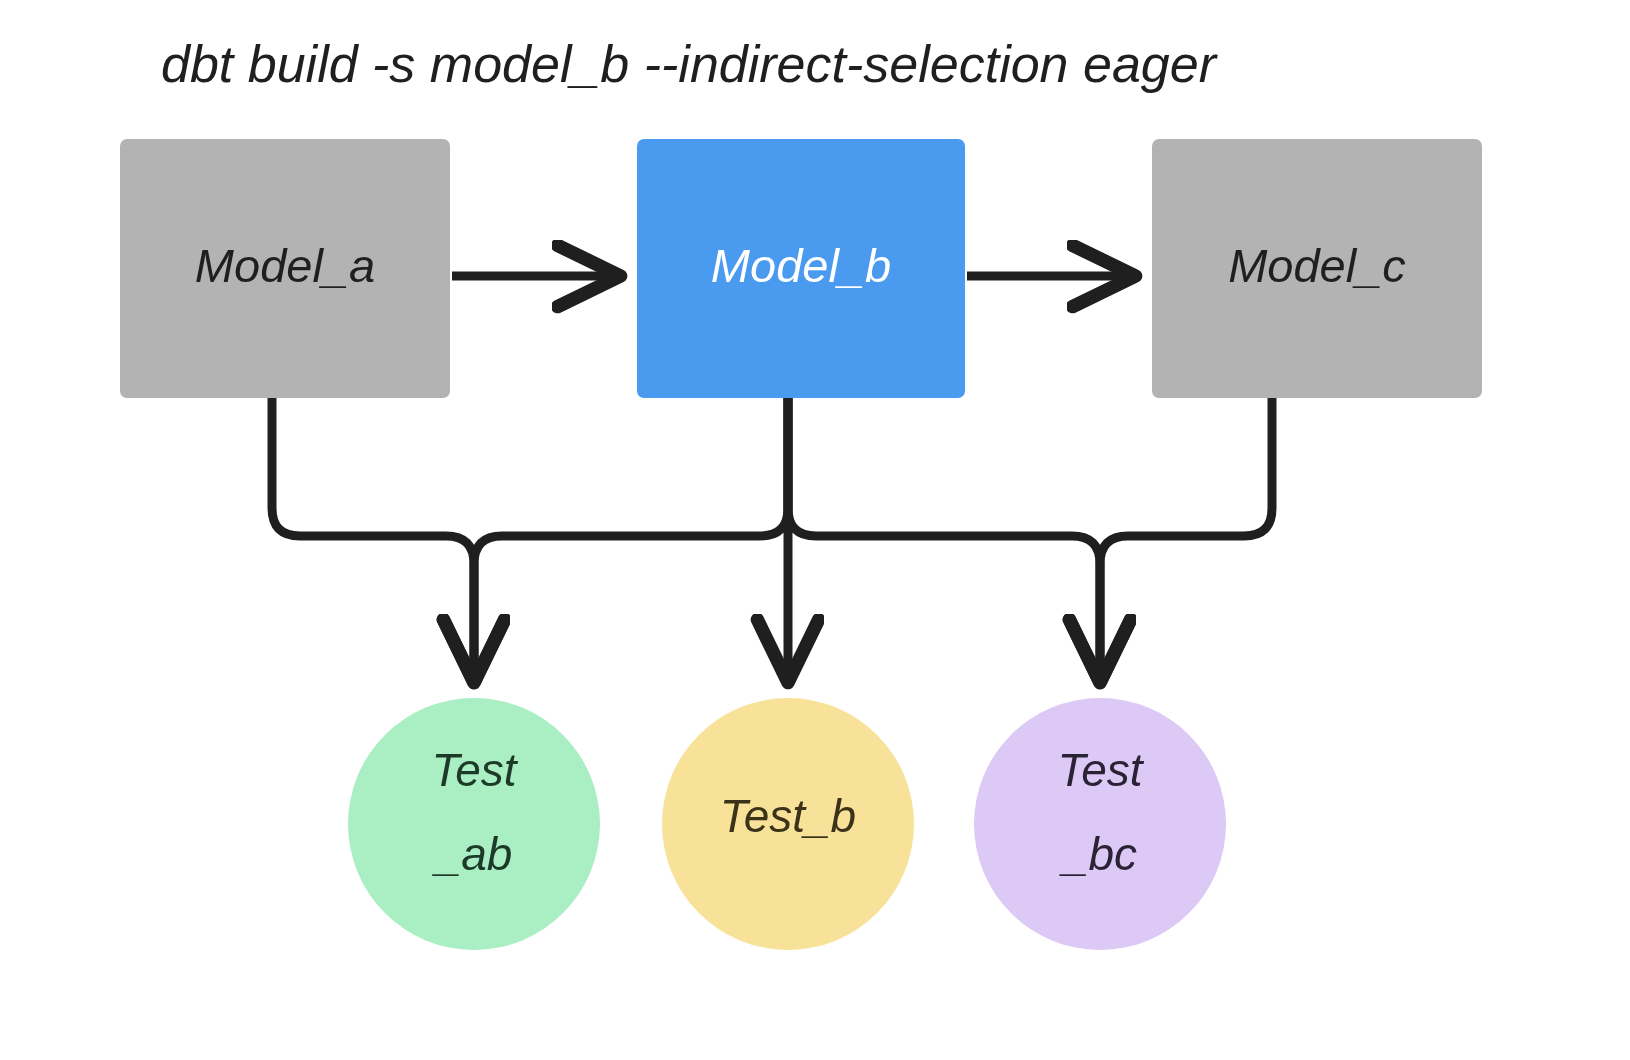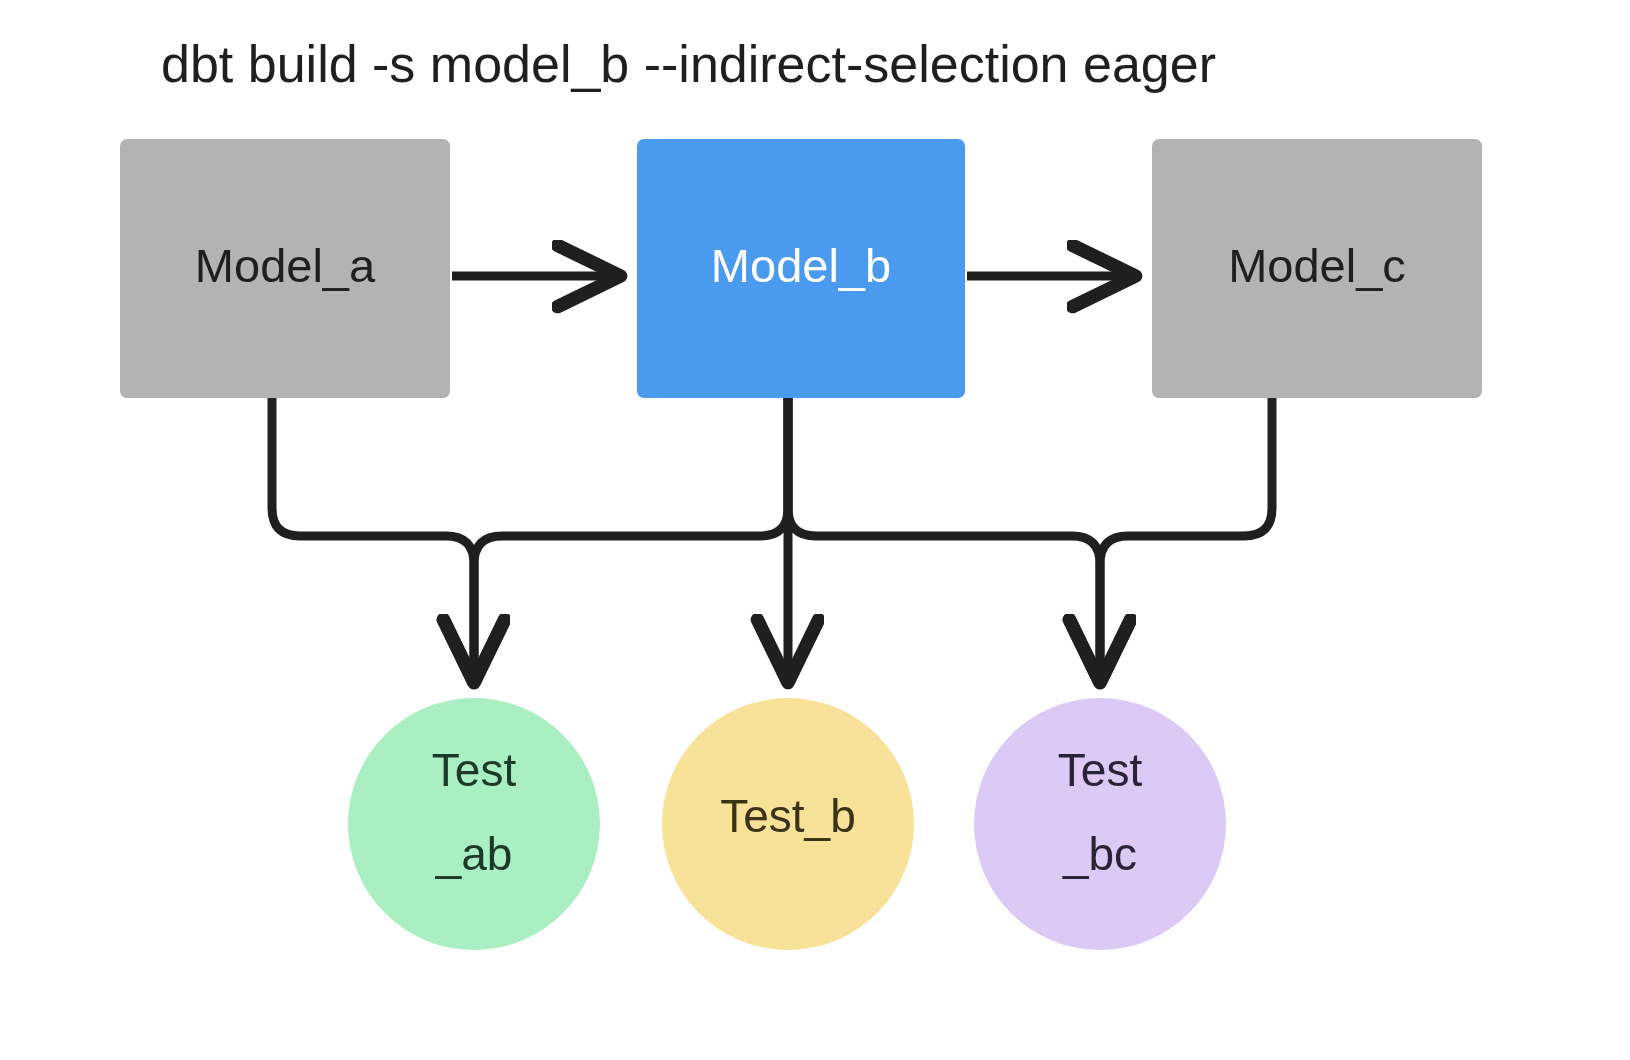--- a/index.html
+++ b/index.html
@@ -10,20 +10,21 @@
   }
   body {
     font-family: "Liberation Sans", sans-serif;
   }
   #canvas {
     position: relative;
     width: 1630px;
     height: 1060px;
     background: #ffffff;
     overflow: hidden;
+    font-style: italic;
   }
   #diagram-svg {
     position: absolute;
     left: 0;
     top: 0;
     width: 1630px;
     height: 1060px;
     display: block;
   }
   .node-label {

